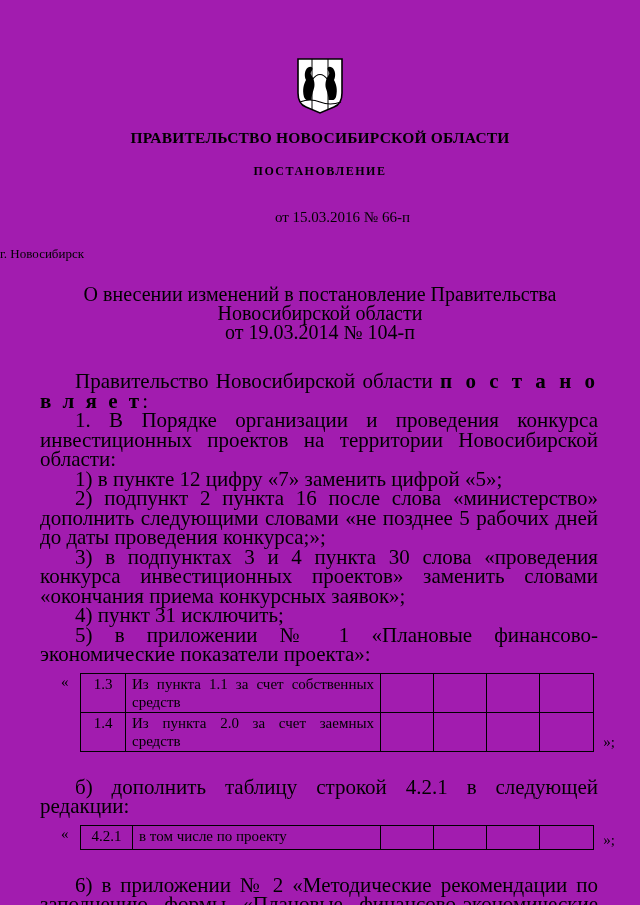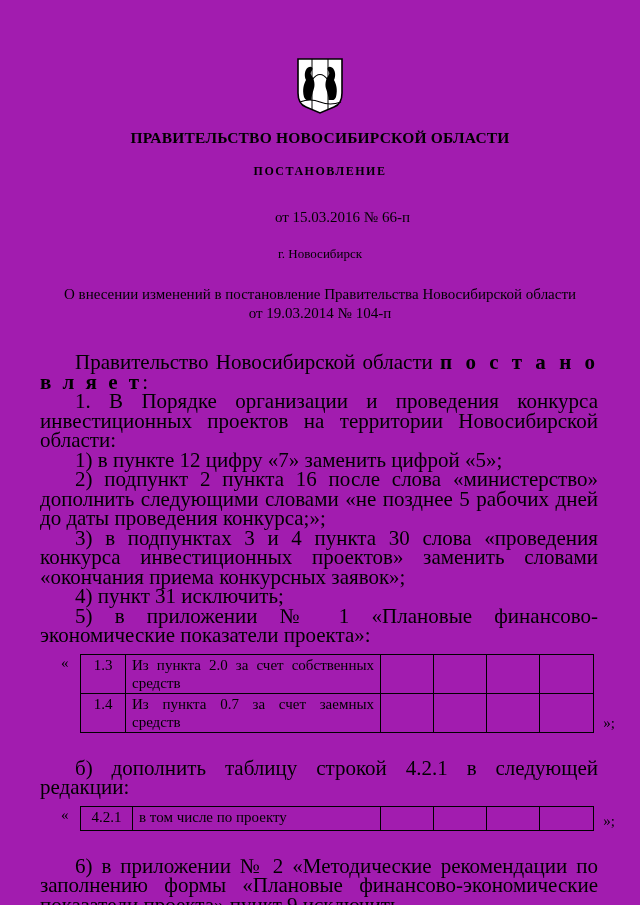--- a/index.html
+++ b/index.html
@@ -15,23 +15,23 @@
   .emblem-wrap { display:flex; justify-content:center; padding-top:57px; }
   .org-name {
     text-align:center; font-size:15.5px; font-weight:bold;
     margin:14px 20px 0; letter-spacing:0.2px;
   }
   .doc-type {
     text-align:center; font-size:12px; font-weight:bold;
     margin:17px 0 0; letter-spacing:1.5px;
   }
   .date-line { text-align:center; font-size:15px; margin-top:30px;padding-left:45px; }
-  .city-line { text-align:center; font-size:13px; margin-top:20px; }
+  .city-line { font-size:13px; margin-top:20px; }
   .doc-title {
-    text-align:center; font-size:15px; line-height:19px; margin:23px 30px 11px;
+    text-align:center; font-size:20px; line-height:19px; margin:23px 30px 11px;
   }
   .body-text {
     margin:30px 42px 0 40px;
     font-size:21px; line-height:19.5px;
     text-align:justify;
   }
   .body-text p { margin:0; text-indent:35px; }
   .spaced-bold { font-weight:bold; letter-spacing:3px; }
 
   .tbl-wrap { position:relative; width:513px; margin:8px 0 10px 80px; }
@@ -109,29 +109,29 @@
         <col style="width:45px">
           <col style="width:255px">
         <col style="width:53px">
           <col style="width:53px">
         <col style="width:53px">
           <col style="width:54px">
       </colgroup>
       <tbody>
           <tr>
         <td class="num">1.3</td>
-        <td class="txt">Из пункта 2.0 за счет собственных средств</td>
+        <td class="txt">Из пункта 1.1 за счет собственных средств</td>
         <td></td>
         <td></td>
         <td></td>
         <td></td>
       </tr>
       <tr>
         <td class="num">1.4</td>
-        <td class="txt">Из пункта 0.7 за счет заемных средств</td>
+        <td class="txt">Из пункта 2.0 за счет заемных средств</td>
         <td></td>
         <td></td>
         <td></td>
         <td></td>
       </tr>
     </tbody>
       </table>
     <span class="quote-close">»;</span>
   </div>
 

